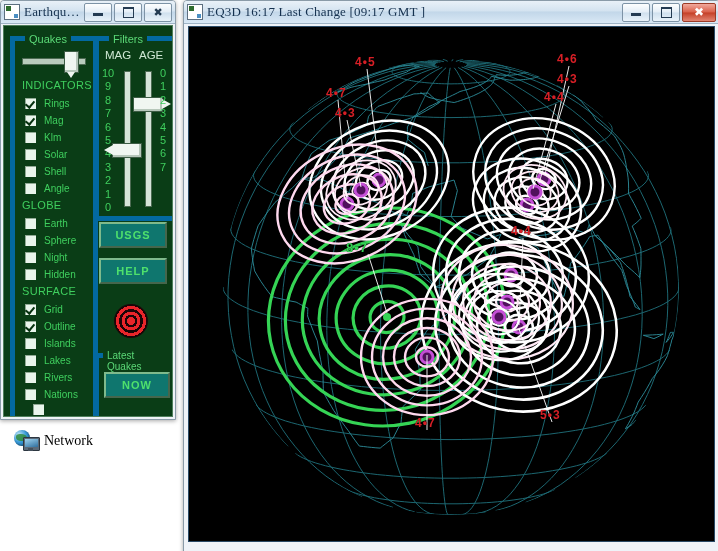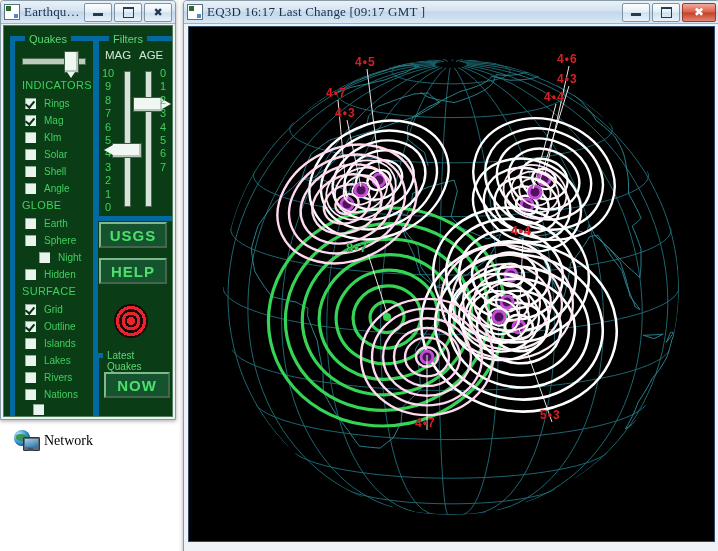--- a/index.html
+++ b/index.html
@@ -76,22 +76,22 @@
   .vslider .track{position:absolute;left:8px;top:0;width:5px;height:100%;background:#d6e4d9;border:1px solid #4d6b53;}
   .vslider .thumb{position:absolute;left:-4px;width:28px;height:13px;background:#f0f6f1;border:1px solid #3c5c44;
       box-shadow:inset -2px -2px 0 #b6c7ba;}
   .vslider.left .thumb:after{content:"";position:absolute;left:-9px;top:1px;border-top:5px solid transparent;
       border-bottom:5px solid transparent;border-right:9px solid #f0f6f1;}
   .vslider.right .thumb:after{content:"";position:absolute;right:-9px;top:1px;border-top:5px solid transparent;
       border-bottom:5px solid transparent;border-left:9px solid #f0f6f1;}
   .scale{position:absolute;color:#3fcf5e;font-size:11px;line-height:13.4px;font-family:"Liberation Sans",sans-serif;text-align:center;}
   .axlabel{position:absolute;color:#cfe8d4;font-size:11.5px;font-family:"Liberation Sans",sans-serif;}
 
-  .gbtn{position:absolute;background:#14532d;border:2px outset #7fba8c;color:#4ee06c;
-     font-size:15px;font-weight:bold;font-family:"Liberation Sans",sans-serif;
+  .gbtn{position:absolute;background:#0f766e;border:2px outset #7fba8c;color:#4ee06c;
+     font-size:11px;font-weight:bold;font-family:"Liberation Sans",sans-serif;
      display:flex;align-items:center;justify-content:center;letter-spacing:1px;cursor:default;}
 
   .target{position:absolute;width:34px;height:34px;border-radius:50%;
      background:
        radial-gradient(circle,
          #e8252a 0 4px,
          #1b0507 4px 6.5px,
          #e8252a 6.5px 9.5px,
          #1b0507 9.5px 12px,
          #e8252a 12px 15px,
@@ -182,21 +182,21 @@
         <div class="sec" style="position:absolute;left:7px;top:158px;">GLOBE</div>
 
         <div class="chkrow" style="position:absolute;left:9px;top:174px;">
           <span class="chkbox"></span>
           <span class="chklbl">Earth</span>
         </div>
         <div class="chkrow" style="position:absolute;left:9px;top:191px;">
           <span class="chkbox"></span>
           <span class="chklbl">Sphere</span>
         </div>
-        <div class="chkrow" style="position:absolute;left:23px;top:208px;">
+        <div class="chkrow" style="position:absolute;left:9px;top:208px;">
           <span class="chkbox"></span>
           <span class="chklbl">Night</span>
         </div>
         <div class="chkrow" style="position:absolute;left:9px;top:225px;">
           <span class="chkbox"></span>
           <span class="chklbl">Hidden</span>
         </div>
 
         <div class="sec" style="position:absolute;left:7px;top:244px;">SURFACE</div>
 

